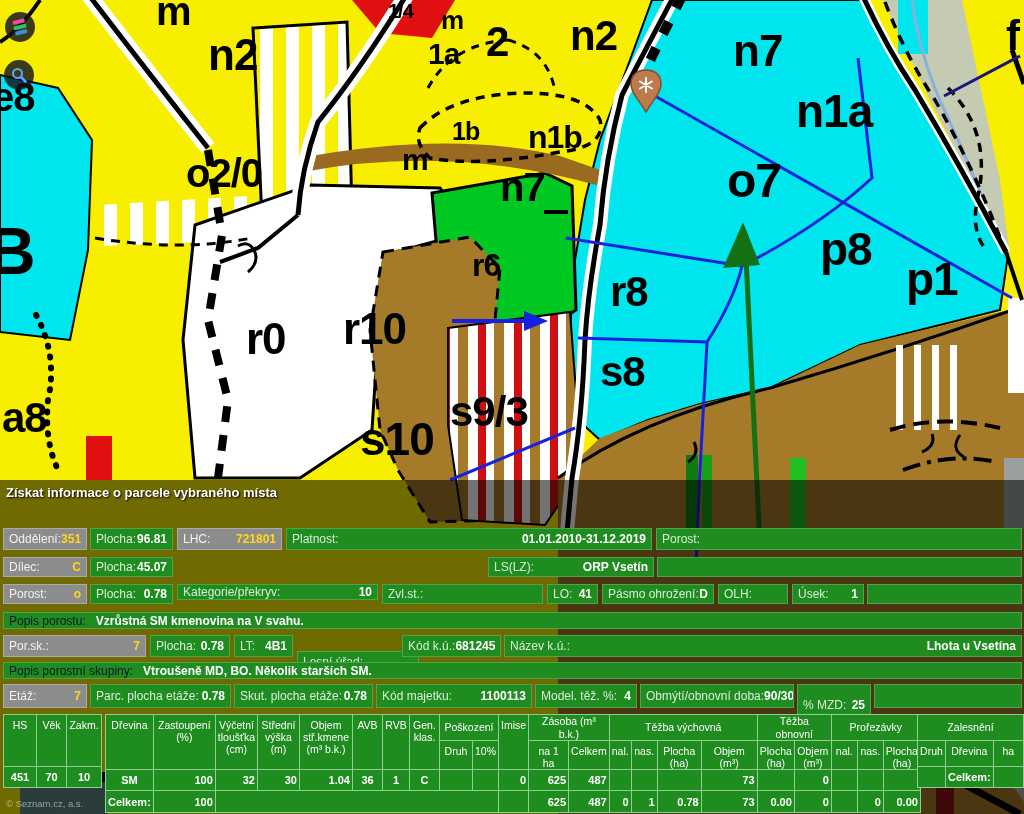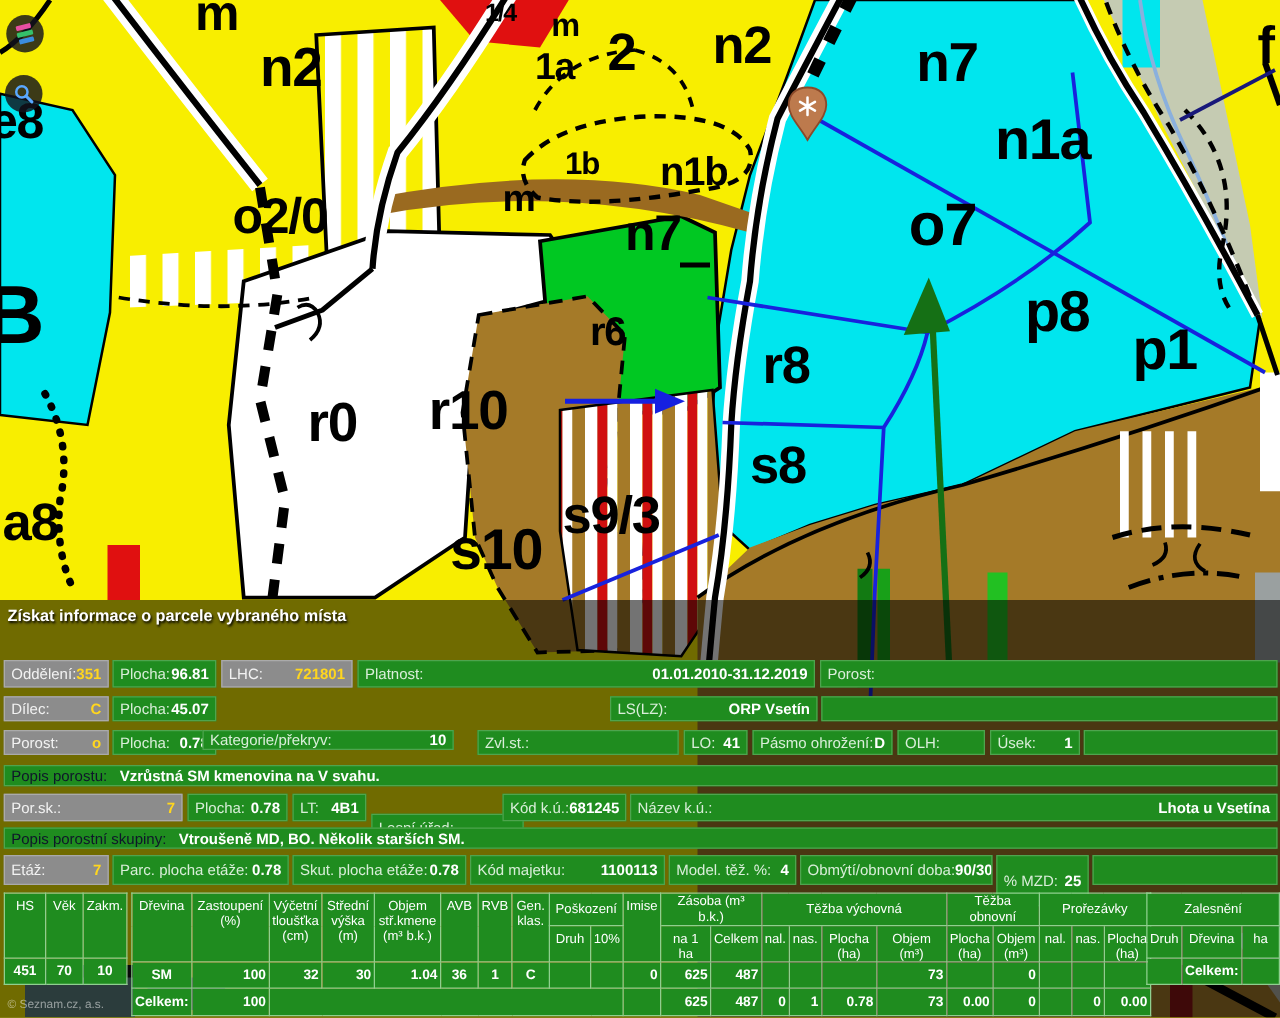--- a/index.html
+++ b/index.html
@@ -237,21 +237,21 @@
     <div class="fld green" style="left:657px;top:77px;width:365px;height:20px"></div>
 
     <div class="fld gray" style="left:3px;top:104px;width:84px;height:20px">
         <span class="lab">Porost:</span>
         <span class="val yellow">o</span>
       </div>
     <div class="fld green" style="left:90px;top:104px;width:83px;height:20px">
         <span class="lab">Plocha:</span>
         <span class="val">0.78</span>
       </div>
-    <div class="fld green" style="left:162px;top:104px;width:201px;height:16px">
+    <div class="fld green" style="left:177px;top:104px;width:201px;height:16px">
         <span class="lab">Kategorie/překryv:</span>
         <span class="val">10</span>
       </div>
     <div class="fld green" style="left:382px;top:104px;width:161px;height:20px">
         <span class="lab">Zvl.st.:</span>
         <span class="val"></span>
       </div>
     <div class="fld green" style="left:547px;top:104px;width:51px;height:20px">
         <span class="lab">LO:</span>
         <span class="val">41</span>

